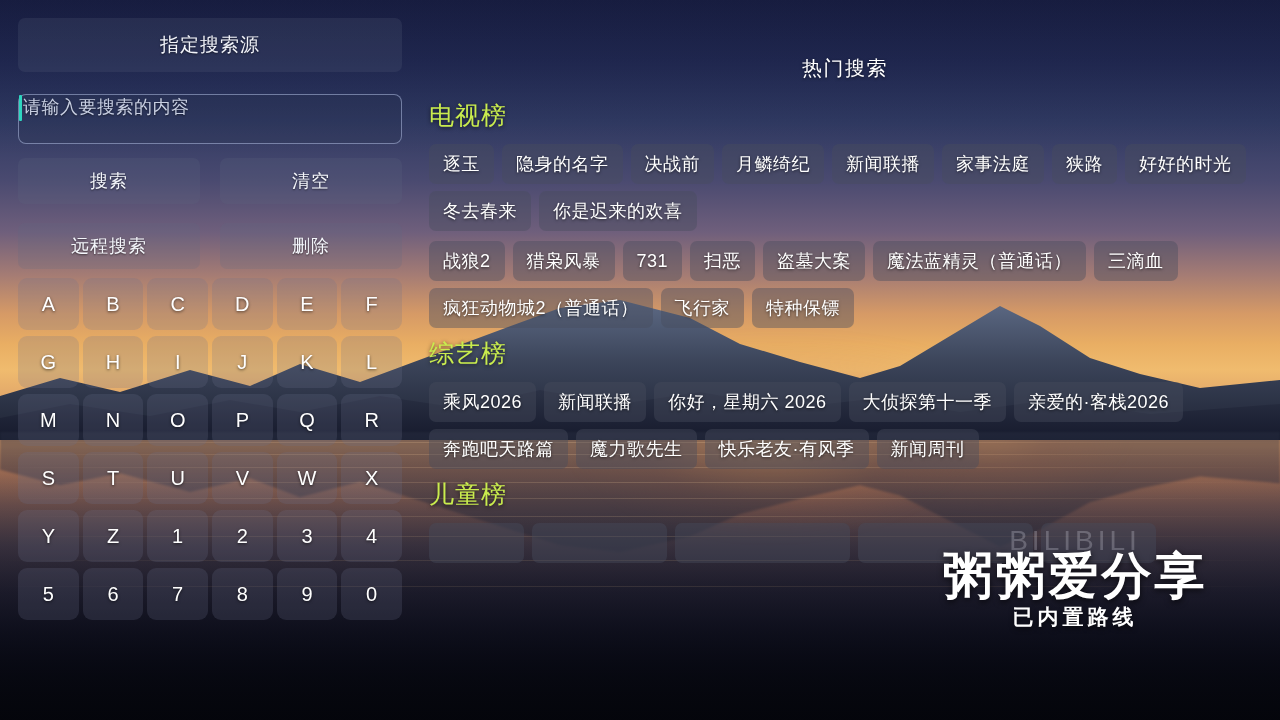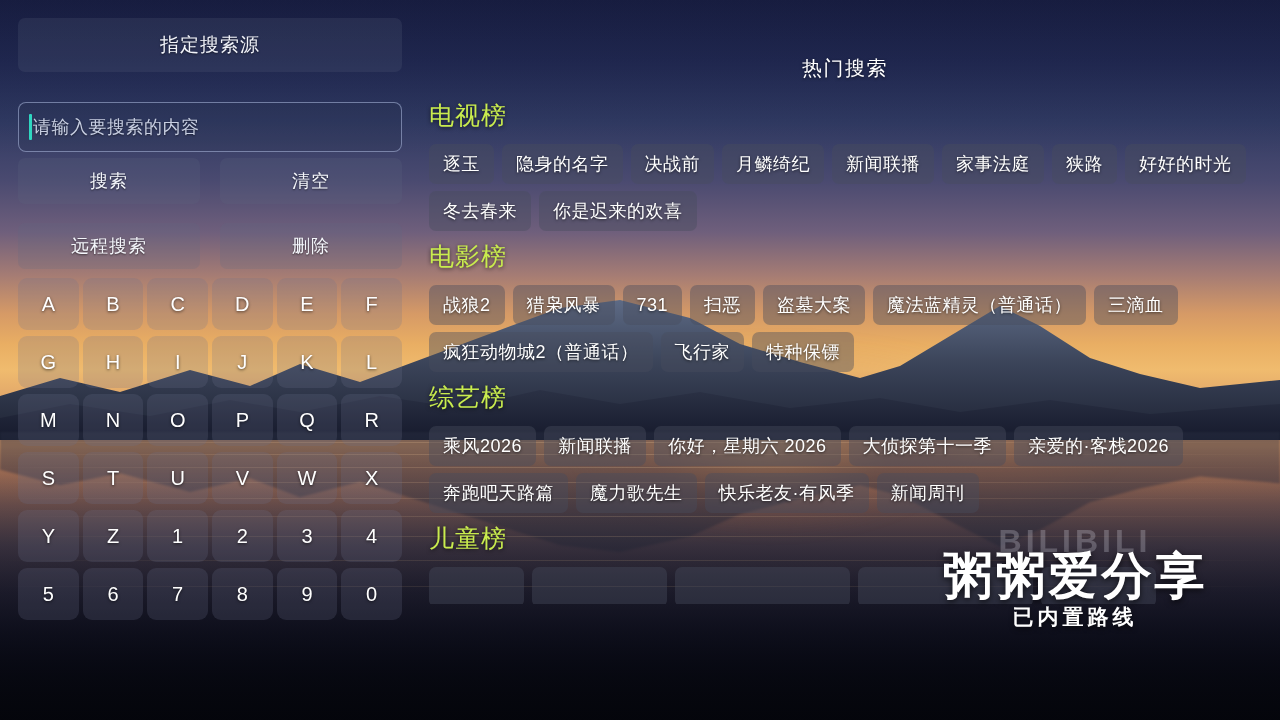--- a/index.html
+++ b/index.html
@@ -107,25 +107,25 @@
   .source-btn {
     position: absolute; left: 0; top: 0; width: 384px; height: 54px;
     border-radius: 7px;
     background: rgba(96,104,130,.20);
     display: flex; align-items: center; justify-content: center;
     color: #f2f4fa; font-size: 19px; letter-spacing: 1px;
     text-shadow: 0 1px 2px rgba(0,0,0,.55);
   }
 
   .search-input-wrap {
-    position: absolute; left: 0; top: 84px; width: 384px; height: 50px;
+    position: absolute; left: 0; top: 76px; width: 384px; height: 50px;
     border: 1px solid rgba(175,190,225,.55);
     border-radius: 8px;
     background: rgba(40,48,78,.22);
-    display: flex; align-items: center; padding-left: 10px;
+    display: flex; padding-left: 0;
   }
   .caret {
     width: 3px; height: 26px; background: #2fd6c0; border-radius: 1px;
     flex: 0 0 auto; margin-right: 1px;
   }
   .placeholder {
     color: #c8cfe2; font-size: 18px; letter-spacing: .5px;
     text-shadow: 0 1px 2px rgba(0,0,0,.5);
   }
 
@@ -181,21 +181,21 @@
     background: rgba(72,76,92,.42);
     display: flex; align-items: center; justify-content: center;
     color: #ffffff; font-size: 18px; letter-spacing: .5px; white-space: nowrap;
     text-shadow: 0 1px 3px rgba(0,0,0,.6);
   }
 
   
   .wm { position: absolute; left: 930px; top: 528px; width: 290px; text-align: center;
         pointer-events: none; }
   .wm-bili {
-    color: rgba(225,225,235,.26); font-size: 32px; font-weight: 700;
+    color: rgba(225,225,235,.26); font-size: 28px; font-weight: 400;
     letter-spacing: 4px; line-height: 26px;
   }
   .wm-main {
     color: #ffffff; font-size: 50px; font-weight: 700; line-height: 56px;
     letter-spacing: 3px; margin-top: -6px;
     text-shadow: 0 2px 6px rgba(0,0,0,.7);
   }
   .wm-sub {
     color: #ffffff; font-size: 21px; font-weight: 700; letter-spacing: 4px;
     line-height: 26px; text-shadow: 0 2px 5px rgba(0,0,0,.7);
@@ -427,21 +427,20 @@
             </div>
             <div class="chip">
               <span>冬去春来</span>
             </div>
             <div class="chip">
               <span>你是迟来的欢喜</span>
             </div>
           </div>
         </div>
         <div class="section">
-          <div class="section-title">电影榜</div>
           <div class="chips">
             <div class="chip">
               <span>战狼2</span>
             </div>
             <div class="chip">
               <span>猎枭风暴</span>
             </div>
             <div class="chip">
               <span>731</span>
             </div>

